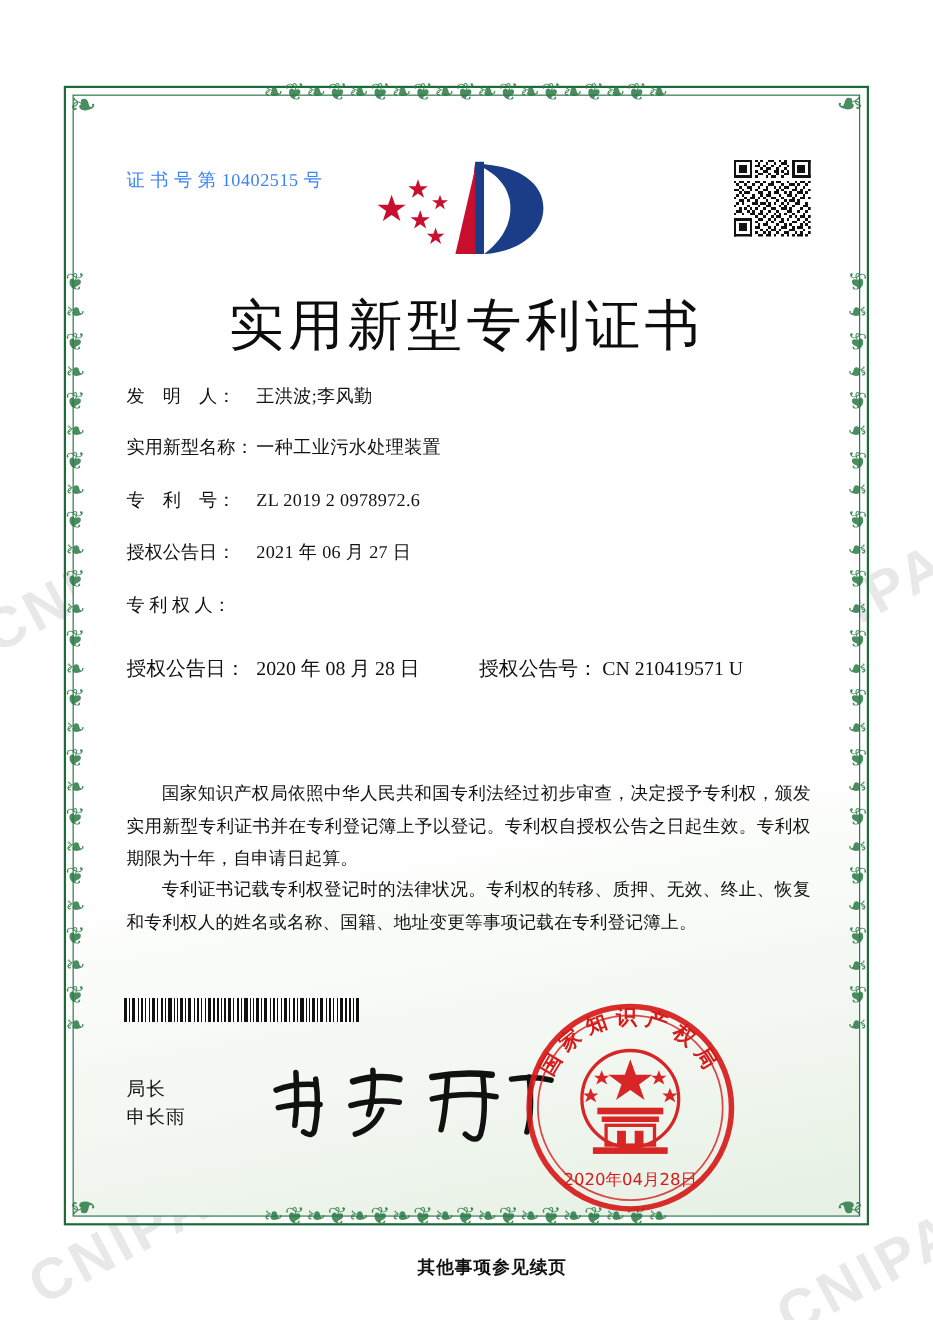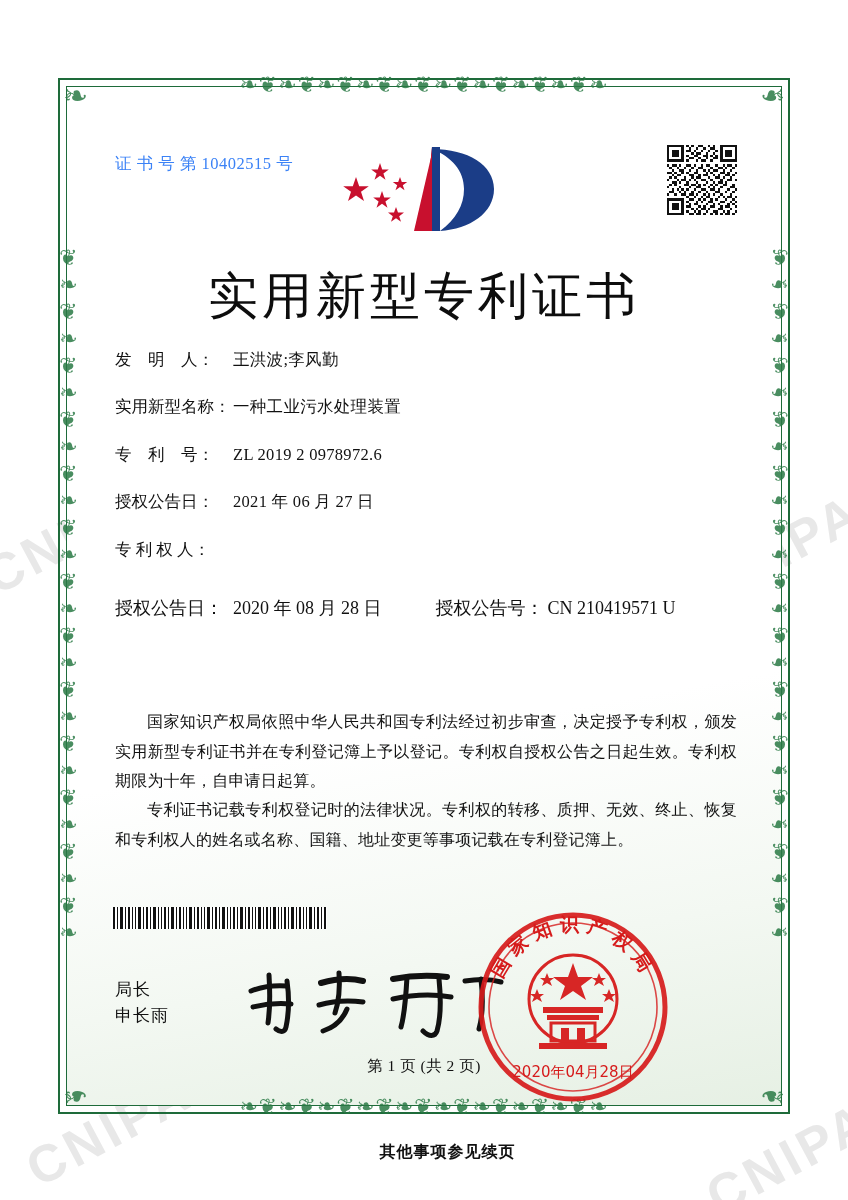--- a/index.html
+++ b/index.html
@@ -660,17 +660,16 @@
           <rect x="104" y="121" width="8" height="13" fill="#d61b1b"></rect>
           <rect x="66" y="136" width="68" height="6" fill="#d61b1b"></rect>
         </g>
         <text font-family="DejaVu Sans, sans-serif" font-size="19" font-weight="bold" fill="#d61b1b" letter-spacing="7">
           <textPath href="#sealArc" startOffset="50%" text-anchor="middle">国家知识产权局</textPath>
         </text>
         <text x="100" y="170" text-anchor="middle" font-family="DejaVu Sans, sans-serif" font-size="15" fill="#d61b1b">2020年04月28日</text>
       </svg>
     </div>
 
-    <div class="page-num">第 1 页 (共 2 页)</div>
   </div>
 </div>
 
 <div class="footnote">其他事项参见续页</div>
 
 </body></html>

